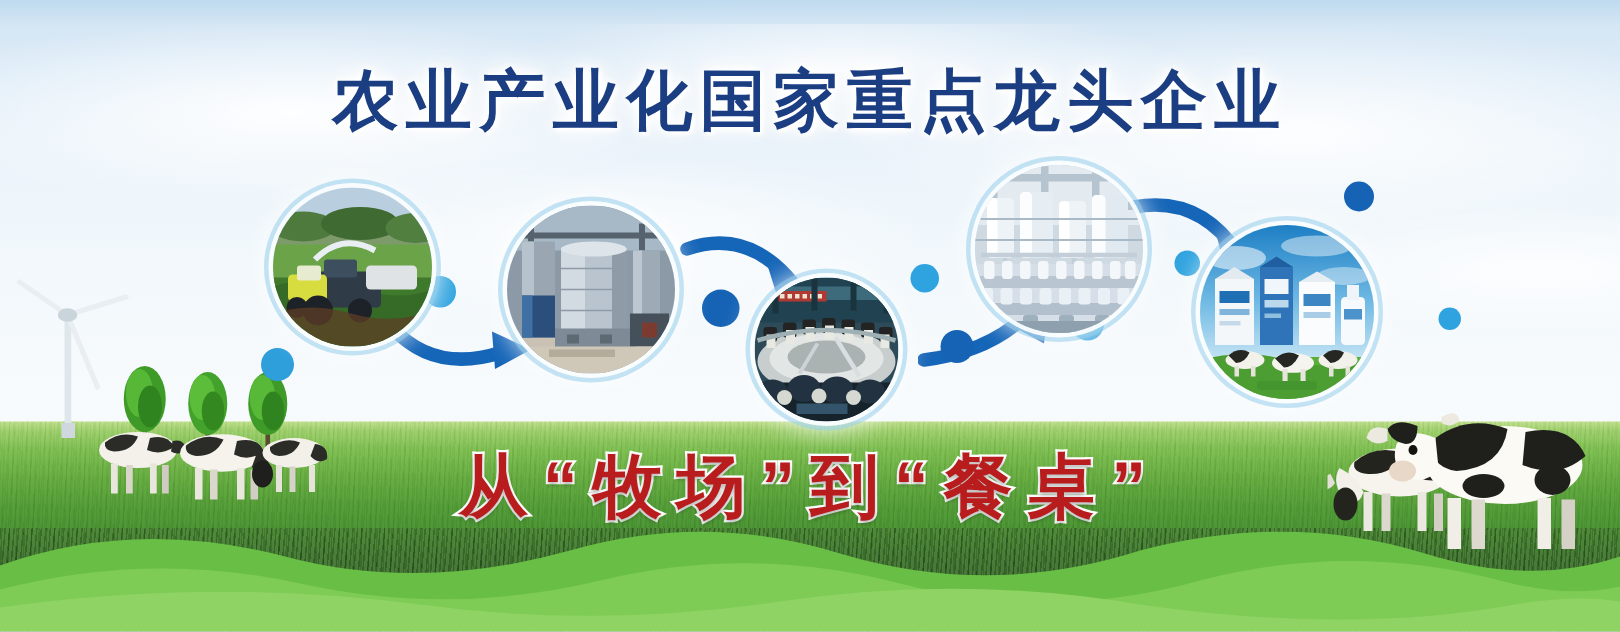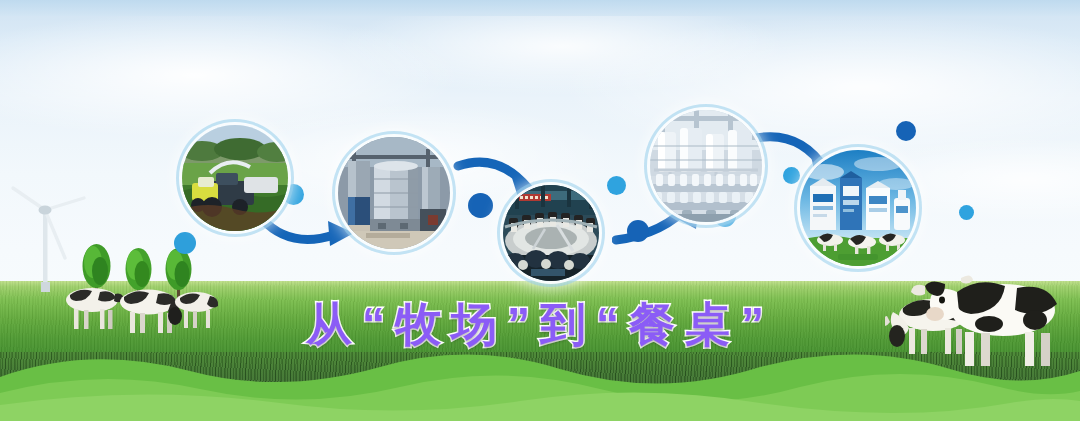--- a/index.html
+++ b/index.html
@@ -62,21 +62,21 @@
     text-shadow:
       0 0 7px #ffffff, 0 0 7px #ffffff, 0 0 14px #ffffff,
       0 0 20px rgba(255,255,255,.95), 2px 2px 2px rgba(255,255,255,.9);
     white-space:nowrap;
   }
   
   .subtitle{
     position:absolute;left:0;top:294px;width:1080px;
     text-align:center;
     font-size:46px;font-weight:bold;letter-spacing:10px;
-    color:#8b5cf6;
+    color:#b91c1c;
     -webkit-text-stroke:3px #ffffff;
     paint-order:stroke fill;
     text-shadow:0 2px 3px rgba(0,0,0,.28);
     white-space:nowrap;
   }
   
   .pcircle{
     position:absolute;border-radius:50%;overflow:hidden;
     box-shadow:0 0 0 3px rgba(255,255,255,.9), 0 0 0 6px rgba(150,205,235,.55),
                0 0 16px 6px rgba(255,255,255,.75);
@@ -489,20 +489,21 @@
       <g>
         <ellipse cx="92" cy="90" rx="13" ry="6" fill="#f2f1ea"></ellipse>
         <path d="M82 87 q7 -6 14 -2 q-3 7 -9 7z" fill="#262623"></path>
         <rect x="86" y="94" width="3" height="7" fill="#e6e3da"></rect>
         <rect x="97" y="94" width="3" height="7" fill="#e6e3da"></rect>
       </g>
       <rect x="38" y="104" width="40" height="6" rx="2" fill="#3f8f2c" opacity=".6"></rect>
     </svg>
   </div>
 
+  <div class="title">农业产业化国家重点龙头企业</div>
   <div class="subtitle">从“牧场”到“餐桌”</div>
 
   <svg class="waves" viewBox="0 0 1080 80" preserveAspectRatio="none">
     <path d="M0 36 Q 90 4 190 30 Q 280 54 380 26 Q 470 0 560 28 Q 660 58 760 26 Q 860 0 950 28 Q 1020 50 1080 30 L1080 80 L0 80 Z" fill="#69bf45"></path>
     <path d="M0 52 Q 100 26 200 48 Q 300 70 400 46 Q 500 22 600 48 Q 700 74 800 46 Q 900 20 1000 46 Q 1045 58 1080 50 L1080 80 L0 80 Z" fill="#7ecb55"></path>
     <path d="M0 64 Q 140 44 280 62 Q 400 78 520 60 Q 640 42 760 62 Q 900 82 1010 62 Q 1050 55 1080 60 L1080 80 L0 80 Z" fill="#8ed364"></path>
   </svg>
 
 </div>
 

